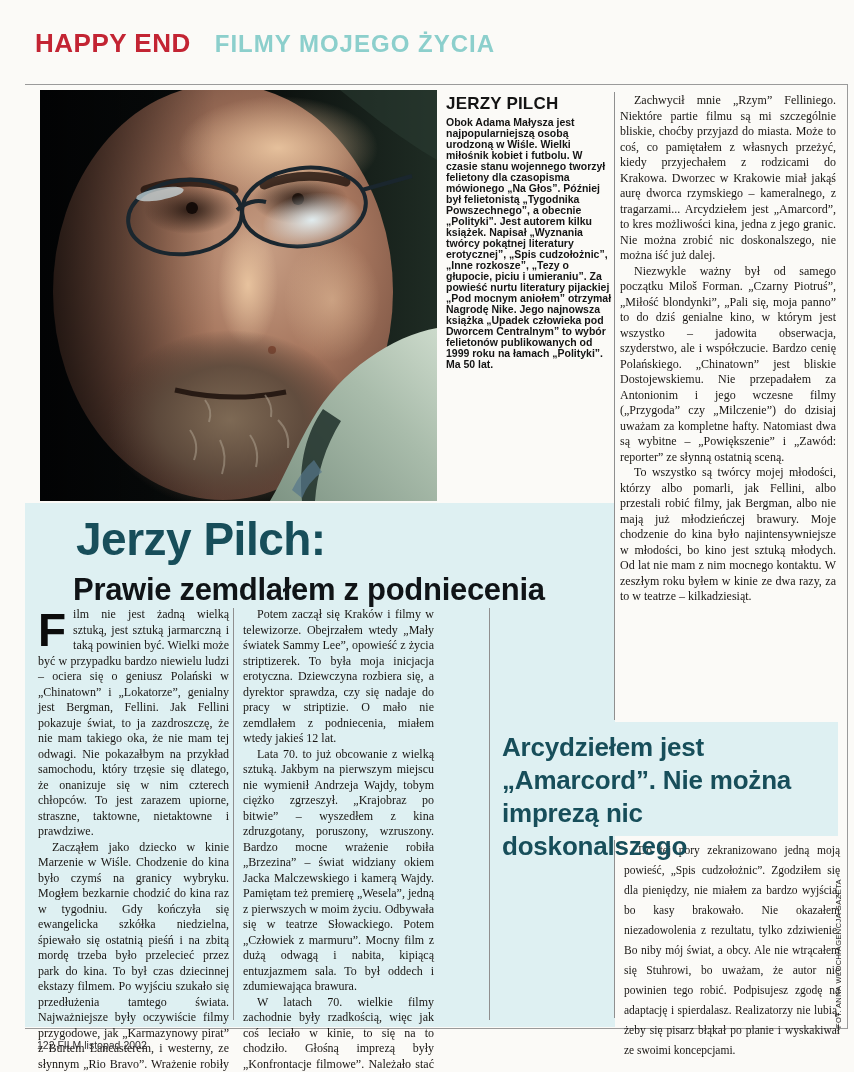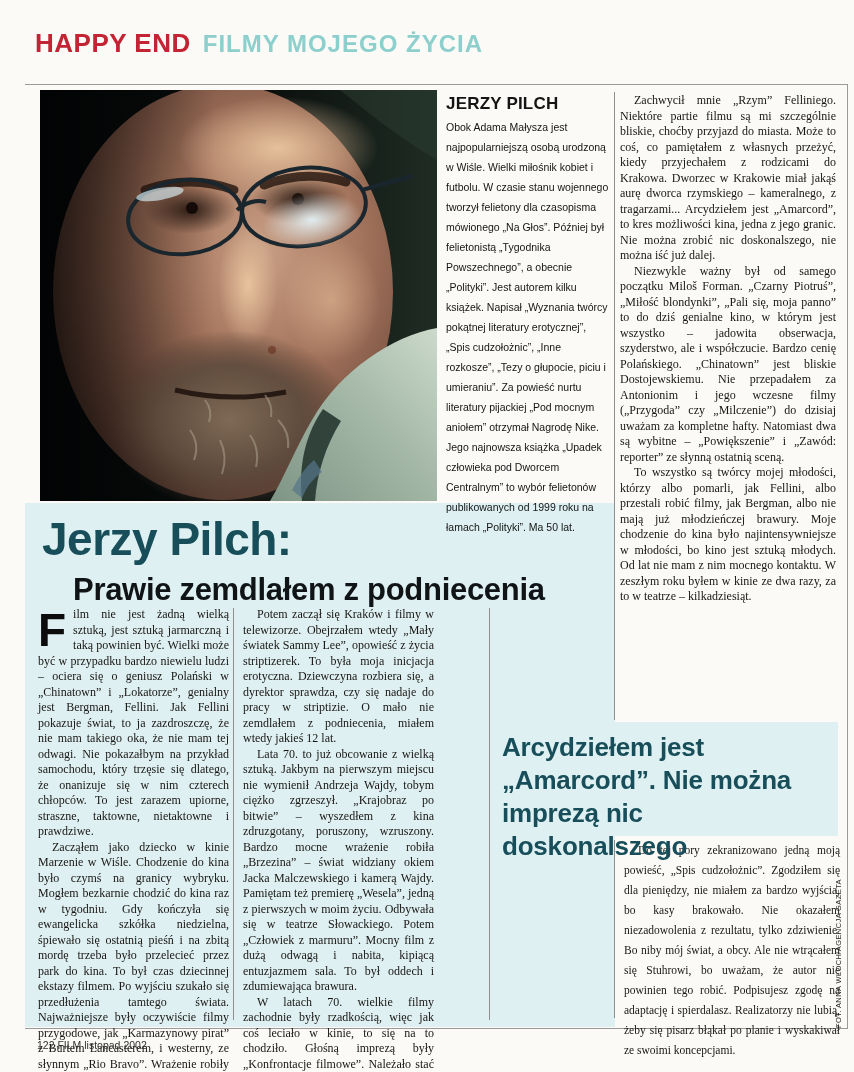--- a/index.html
+++ b/index.html
@@ -1,20 +1,20 @@
 <!DOCTYPE html>
 <html lang="pl"><head>
 <meta charset="utf-8">
 <style>
   html,body{margin:0;padding:0;}
   body{width:854px;height:1072px;position:relative;background:#fbfaf7;overflow:hidden;
        font-family:"Liberation Sans",sans-serif;}
 
   
-  .header{position:absolute;left:35px;top:28px;display:flex;gap:12px;align-items:baseline;}
+  .header{position:absolute;left:35px;top:28px;display:flex;gap:24px;align-items:baseline;}
   .brand{font-size:26px;font-weight:bold;letter-spacing:.5px;color:#c32433;}
   .section{font-size:24px;font-weight:bold;letter-spacing:1px;color:#8ccfcc;}
 
   
   .frame{position:absolute;left:25px;top:84px;width:822px;height:943px;
          border-top:1px solid #9a9a9a;border-right:1px solid #9a9a9a;border-bottom:1px solid #9a9a9a;z-index:1;}
   .panel{position:absolute;background:#def0f2;z-index:0;}
   .panel-main{left:25px;top:503px;width:590px;height:524px;}
   .panel-quote{left:490px;top:722px;width:348px;height:114px;}
   .vrule{position:absolute;width:1px;background:#8f8f8f;z-index:2;}
@@ -22,25 +22,25 @@
   .vr2{left:489px;top:608px;height:412px;}
   .vr3{left:614px;top:92px;height:628px;}
   .vr4{left:614px;top:840px;height:178px;}
 
   
   .photo{position:absolute;left:40px;top:90px;width:397px;height:411px;z-index:2;}
 
   
   .caption{position:absolute;left:446px;top:94px;width:166px;z-index:2;color:#141414;}
   .cap-title{font-size:17px;font-weight:bold;margin-bottom:3px;letter-spacing:.2px;}
-  .cap-body{font-size:10.5px;line-height:20px;font-weight:normal;}
+  .cap-body{font-size:10.5px;line-height:11px;font-weight:bold;}
 
   
   .headline{position:absolute;left:42px;top:512px;z-index:2;}
-  .kicker{font-size:46px;font-weight:bold;color:#174e5a;letter-spacing:-0.5px;}
+  .kicker{font-size:46px;font-weight:bold;color:#174e5a;letter-spacing:-0.5px;margin-left:34px;}
   .htitle{font-size:31px;font-weight:bold;color:#101417;margin-top:6px;letter-spacing:-0.3px;margin-left:31px;}
 
   
   .col{position:absolute;z-index:2;color:#191613;text-align:justify;
        font-family:"Liberation Serif",serif;font-size:12px;line-height:15.5px;}
   .col p{margin:0;}
   .indent{text-indent:14px;}
   .col1{left:38px;top:607px;width:191px;}
   .col2{left:243px;top:607px;width:191px;}
   .col3top{left:620px;top:93px;width:216px;}

